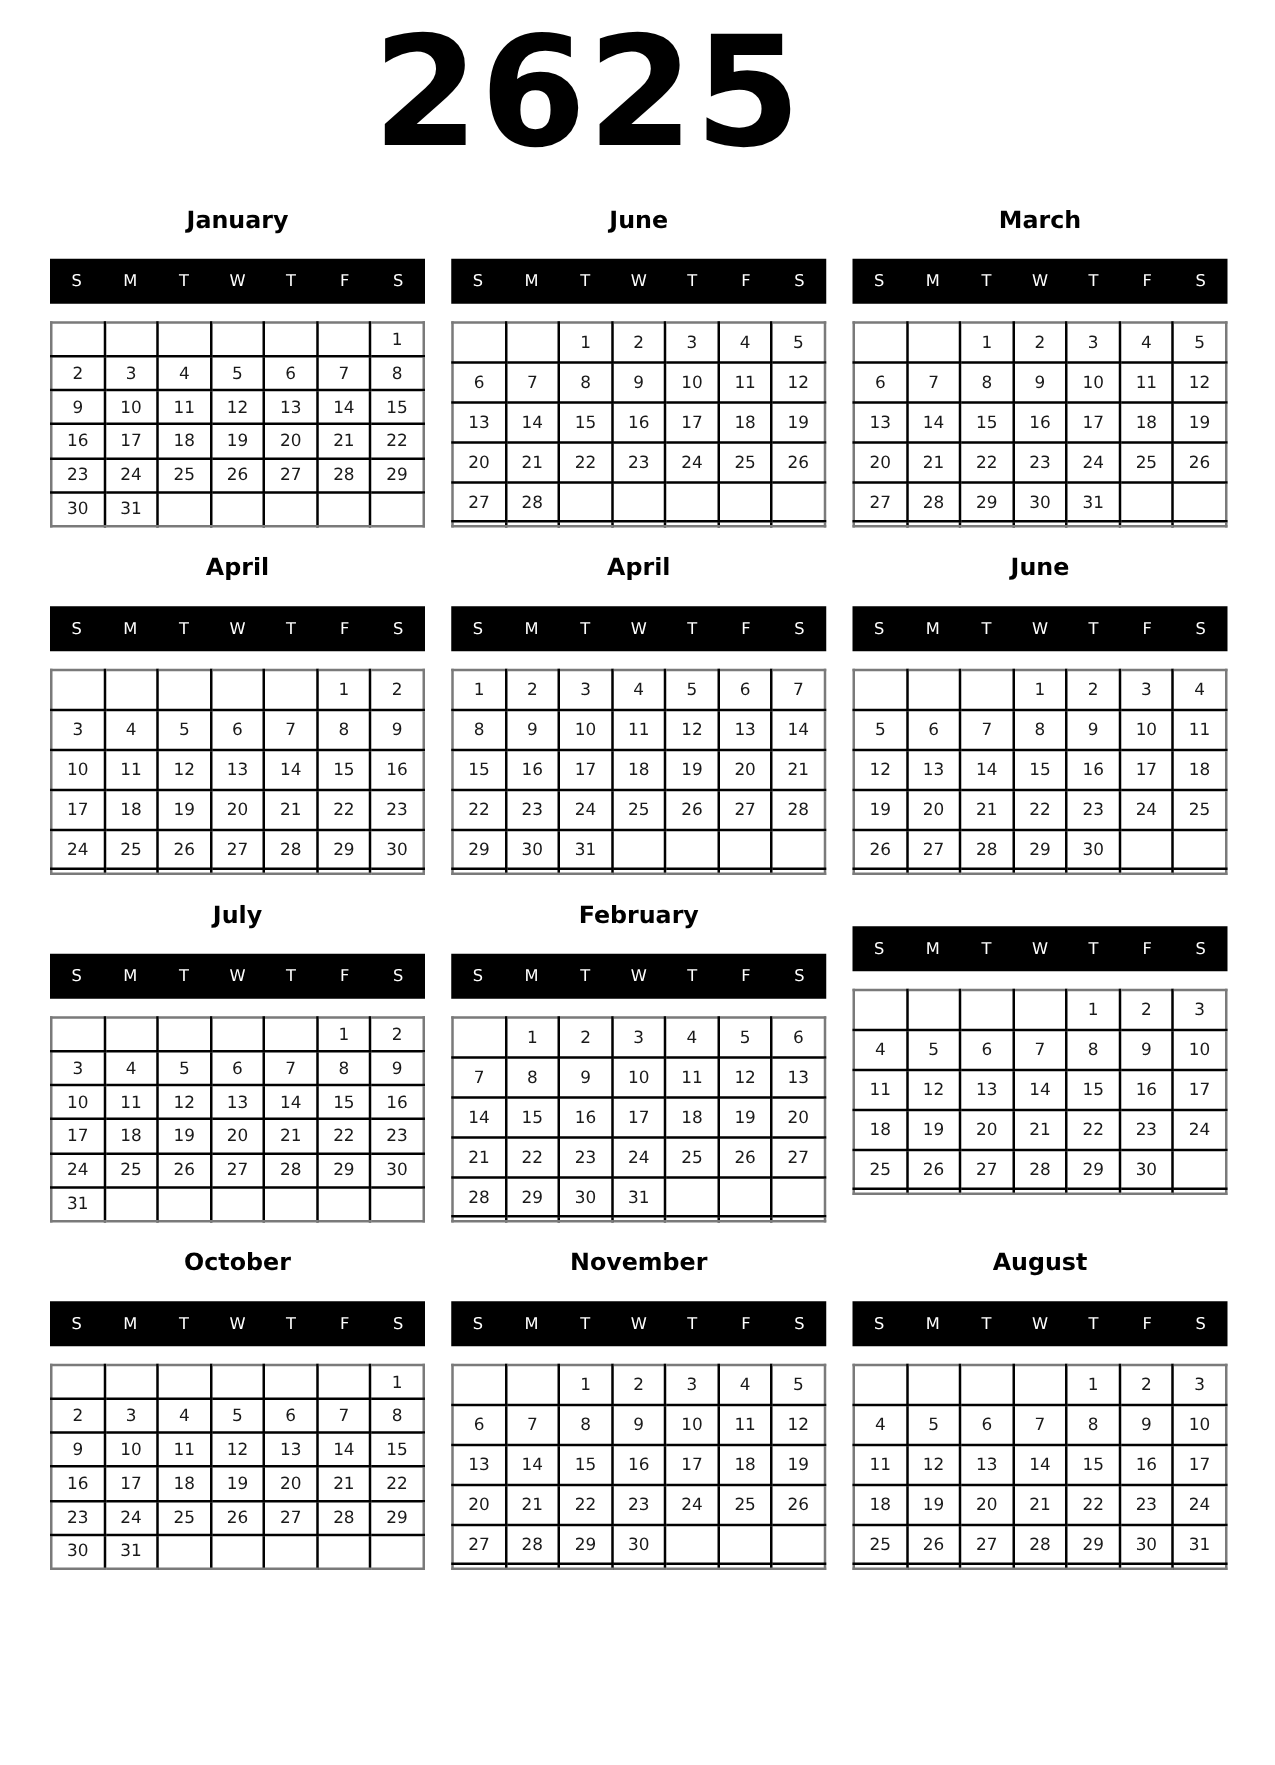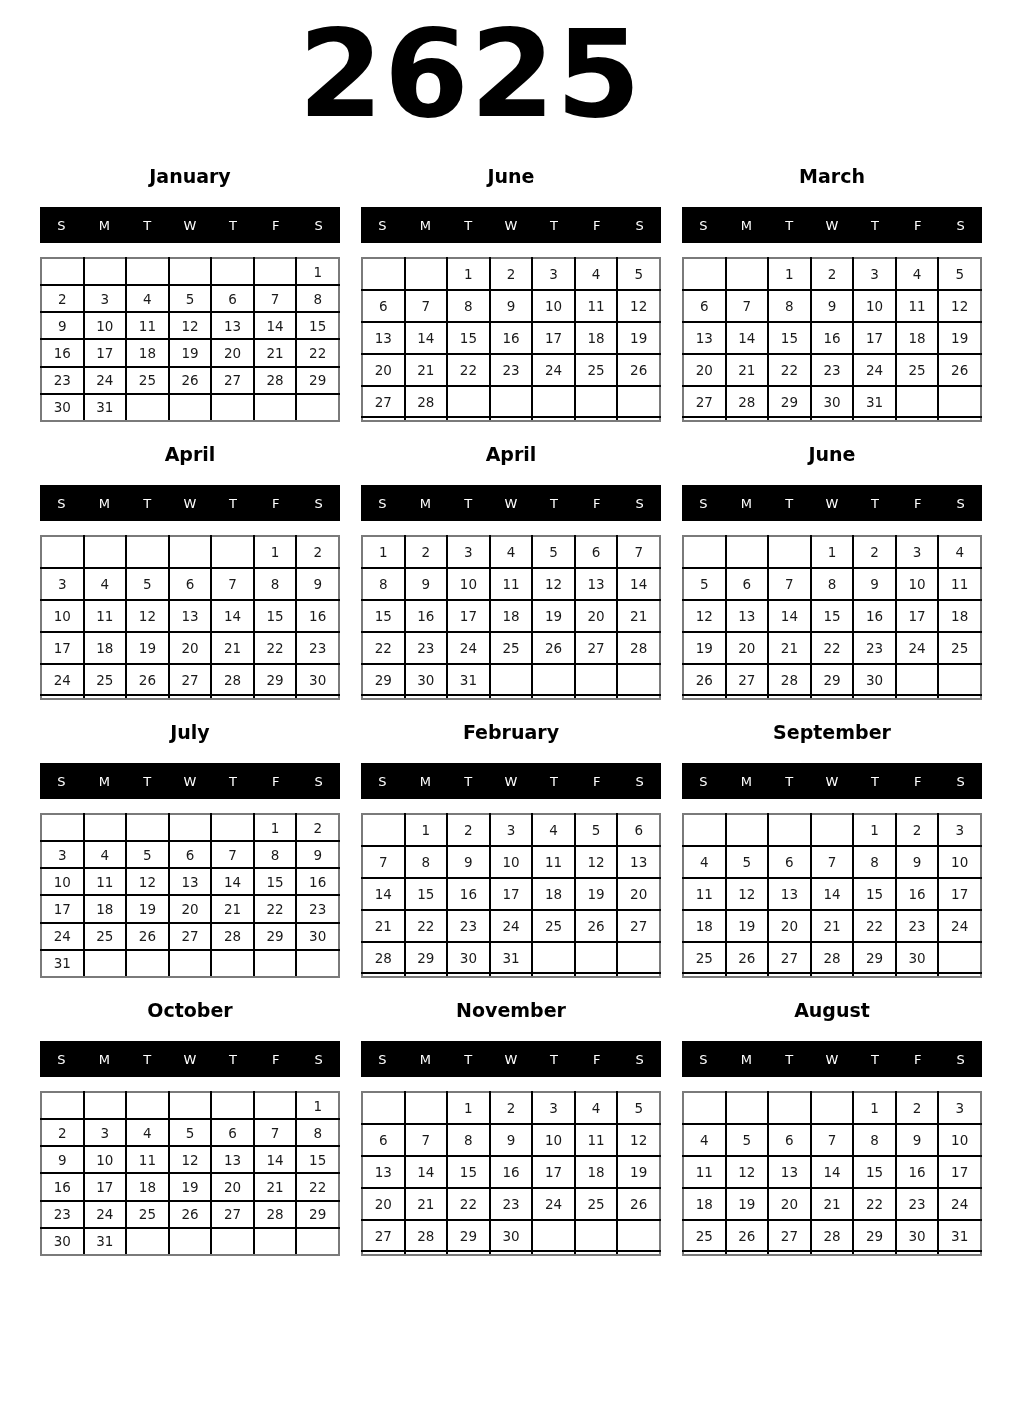--- a/index.html
+++ b/index.html
@@ -629,21 +629,20 @@
               <td></td>
               <td></td>
               <td></td>
               <td></td>
             </tr>
           </tbody>
         </table>
       </div>
     </div>
     <div class="month">
-      <div class="month-title">September</div>
       <div class="weekday-bar">
         <span>S</span>
         <span>M</span>
         <span>T</span>
         <span>W</span>
         <span>T</span>
         <span>F</span>
         <span>S</span>
       </div>
       <div class="grid-wrap">

